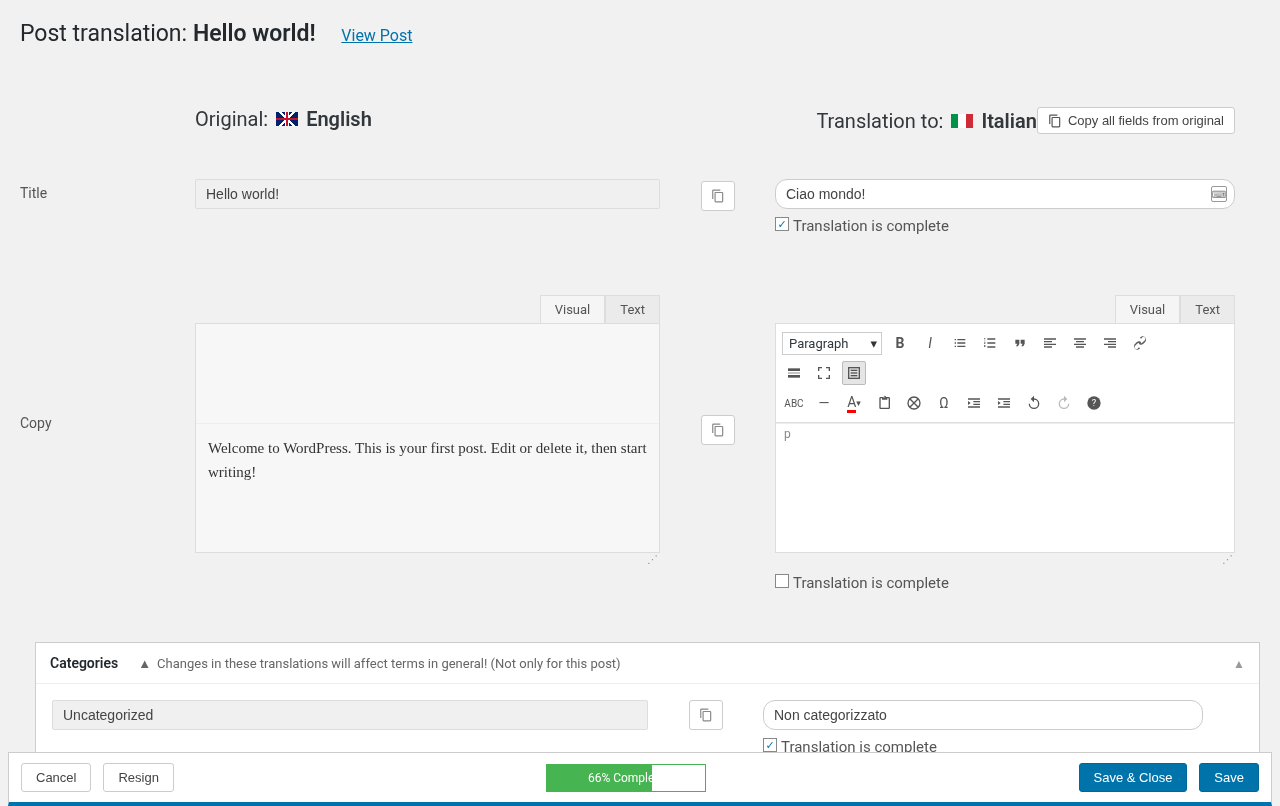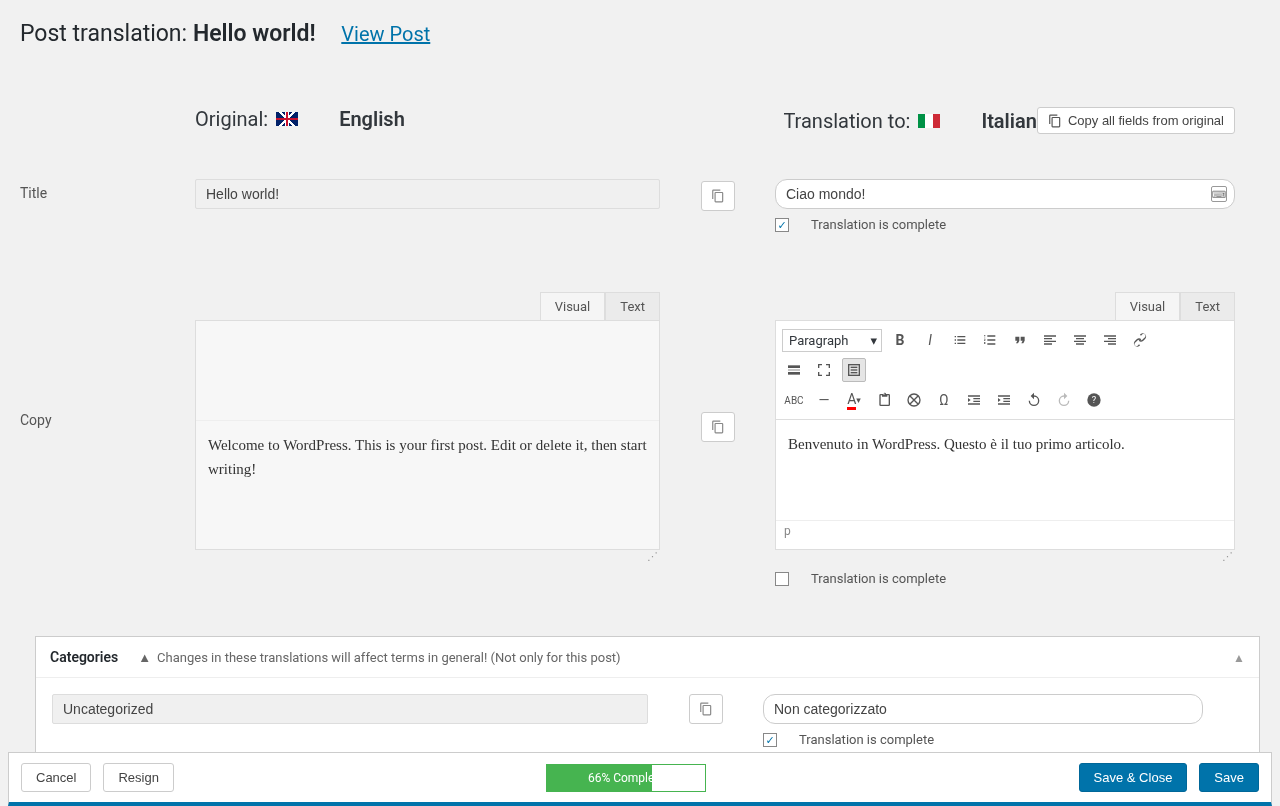--- a/index.html
+++ b/index.html
@@ -19,40 +19,40 @@
 .header h1 {
   font-size: 23px;
   font-weight: 400;
   color: #23282d;
   display: inline;
 }
 .header h1 .bold { font-weight: 600; }
 .view-post {
   color: #0073aa;
   text-decoration: underline;
-  font-size: 20px;
+  font-size: 16px;
   margin-left: 20px;
 }
 
 .columns {
   display: flex;
   padding: 0 20px;
   gap: 0;
   margin-top: 30px;
 }
 .label-col { width: 175px; flex: 0 0 175px; padding-top: 6px; color: #555; font-size: 14px; text-align: left; }
 .left-col { width: 465px; flex: 0 0 465px; }
 .mid-col { width: 115px; flex: 0 0 115px; display:flex; justify-content:center; padding-top:2px; }
 .right-col { width: 460px; flex: 0 0 460px; }
 
 .lang-headers { display:flex; padding:0 20px; margin-top: 40px; }
 .lang-headers .label-col { }
 .lang-header { font-size: 20px; color: #32373c; display:flex; align-items:center; gap:8px; }
 .lang-header .lang-label { font-weight: 400; }
-.lang-header .lang-name { font-weight: 600; margin-left: 33px; }
+.lang-header .lang-name { font-weight: 600; }
 .flag-uk, .flag-it { width: 22px; height: 14px; display:inline-block; position:relative; }
 .flag-uk { background: linear-gradient(#012169,#012169); }
 .flag-uk::before { content:""; position:absolute; inset:0; background:
   linear-gradient(to bottom, transparent 40%, #fff 40% 60%, transparent 60%),
   linear-gradient(to right, transparent 40%, #fff 40% 60%, transparent 60%),
   linear-gradient(45deg, transparent 45%, #fff 45% 55%, transparent 55%),
   linear-gradient(-45deg, transparent 45%, #fff 45% 55%, transparent 55%);
 }
 .flag-uk::after { content:""; position:absolute; inset:0; background:
   linear-gradient(to bottom, transparent 44%, #C8102E 44% 56%, transparent 56%),
@@ -89,21 +89,21 @@
   font-size: 14px;
   color: #444;
   width: 100%;
   border-radius: 12px;
 }
 .copy-field-btn {
   width: 34px; height:30px;
   background:#fff; border:1px solid #ccc; border-radius:3px;
   display:flex; align-items:center; justify-content:center; cursor:pointer;
 }
-.checkbox-row { display:flex; align-items:flex-end; gap:22px; margin-top:8px; color:#555; font-size:13px;}
+.checkbox-row { display:flex; align-items:flex-start; gap:4px; margin-top:8px; color:#555; font-size:15px;}
 .checkbox {
   width:14px; height:14px; border:1px solid #888; background:#fff; display:inline-flex; align-items:center; justify-content:center; font-size:11px; color:#0073aa;
 }
 .checkbox.checked::after { content:"✓"; }
 
 .body-row { margin-top: 60px; }
 .tabs { display:flex; justify-content:flex-end; gap:0; }
 .tab {
   padding: 6px 14px;
   border: 1px solid #ddd;
@@ -382,21 +382,20 @@
               </svg>
             </div>
           <div class="tb-btn">
               <svg viewBox="0 0 24 24">
                 <circle cx="12" cy="12" r="10"></circle>
                 <text x="12" y="17" text-anchor="middle" fill="#fff" font-size="14">?</text>
               </svg>
             </div>
         </div>
       </div>
-      <div class="editor-content" contenteditable="true" style="min-height: 100px;">Benvenuto in WordPress. Questo è il tuo primo articolo.</div>
       <div class="editor-status">p</div>
     </div>
     <div class="resize-handle">⋰</div>
     <label class="checkbox-row">
       <span class="checkbox"></span>
       <span>Translation is complete</span>
     </label>
   </div>
 </div>
 

